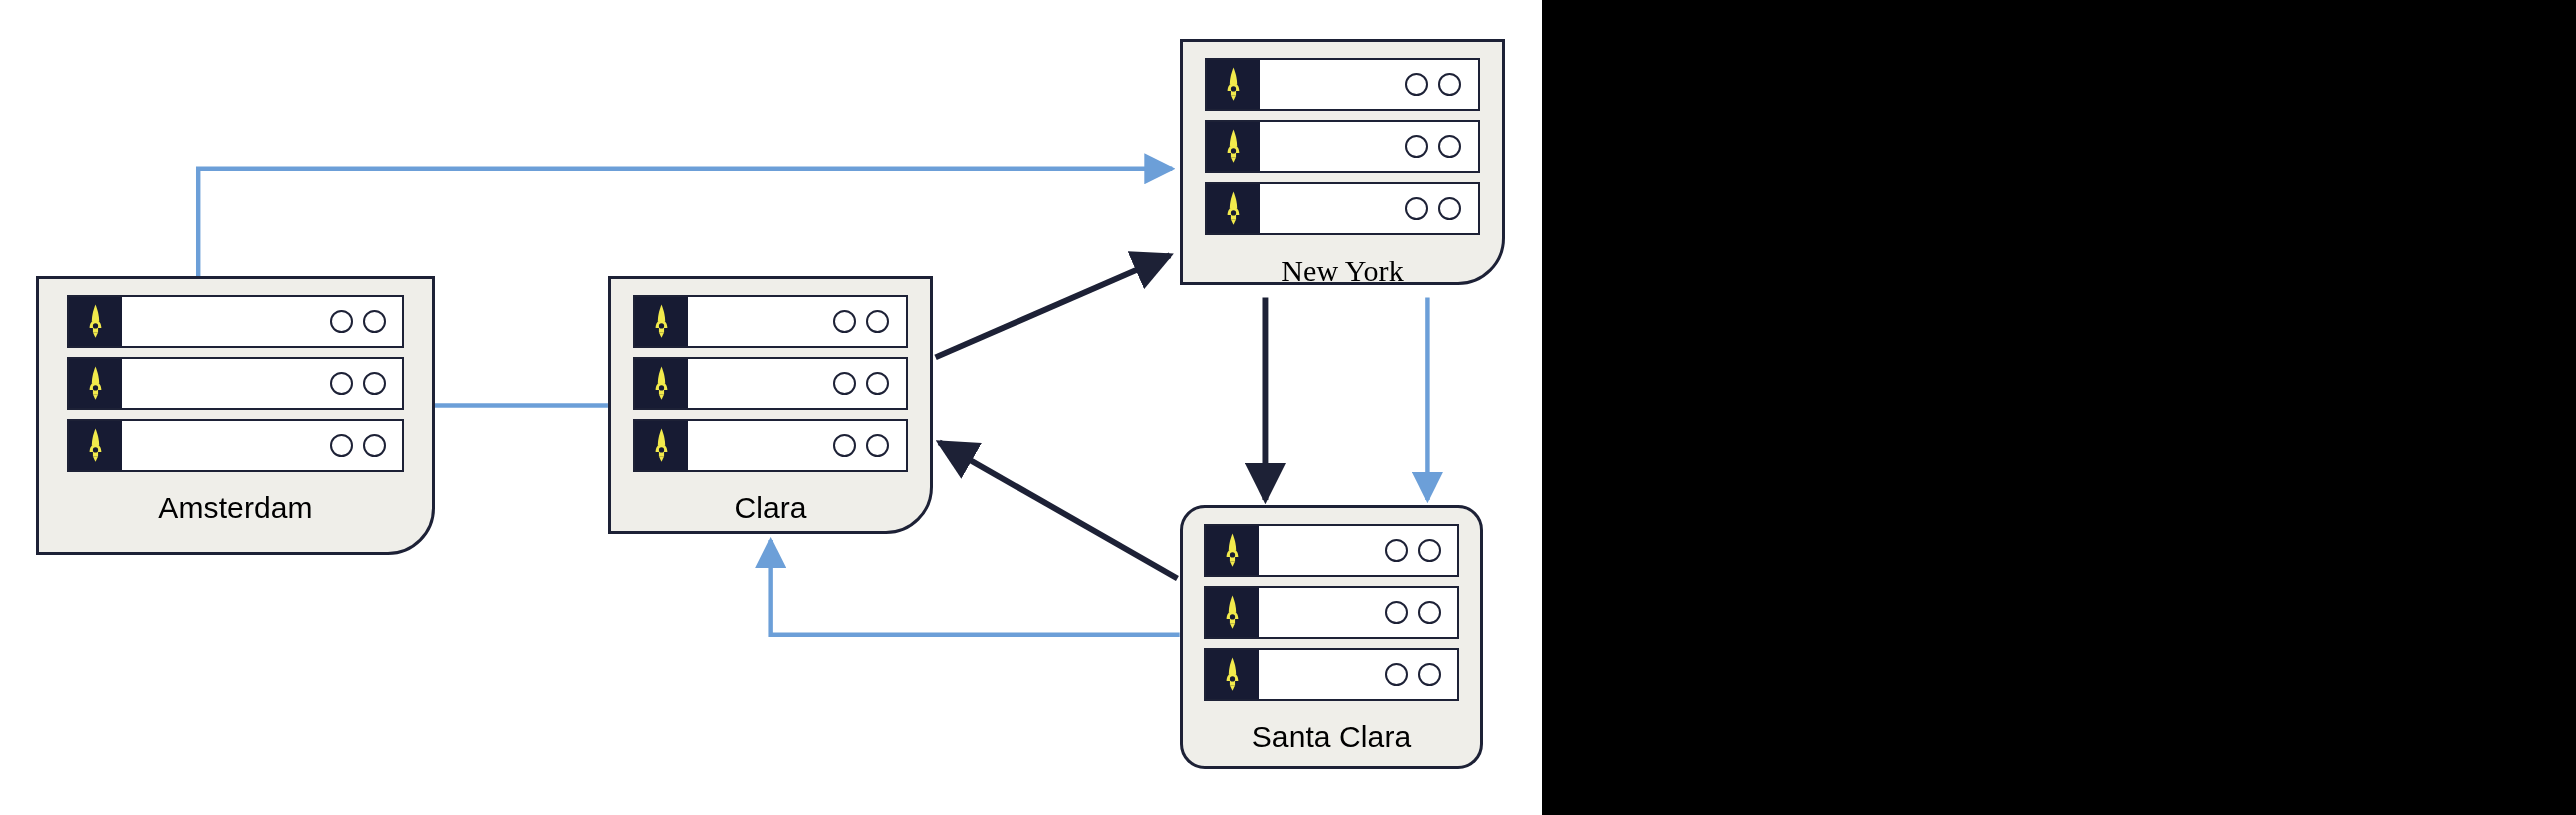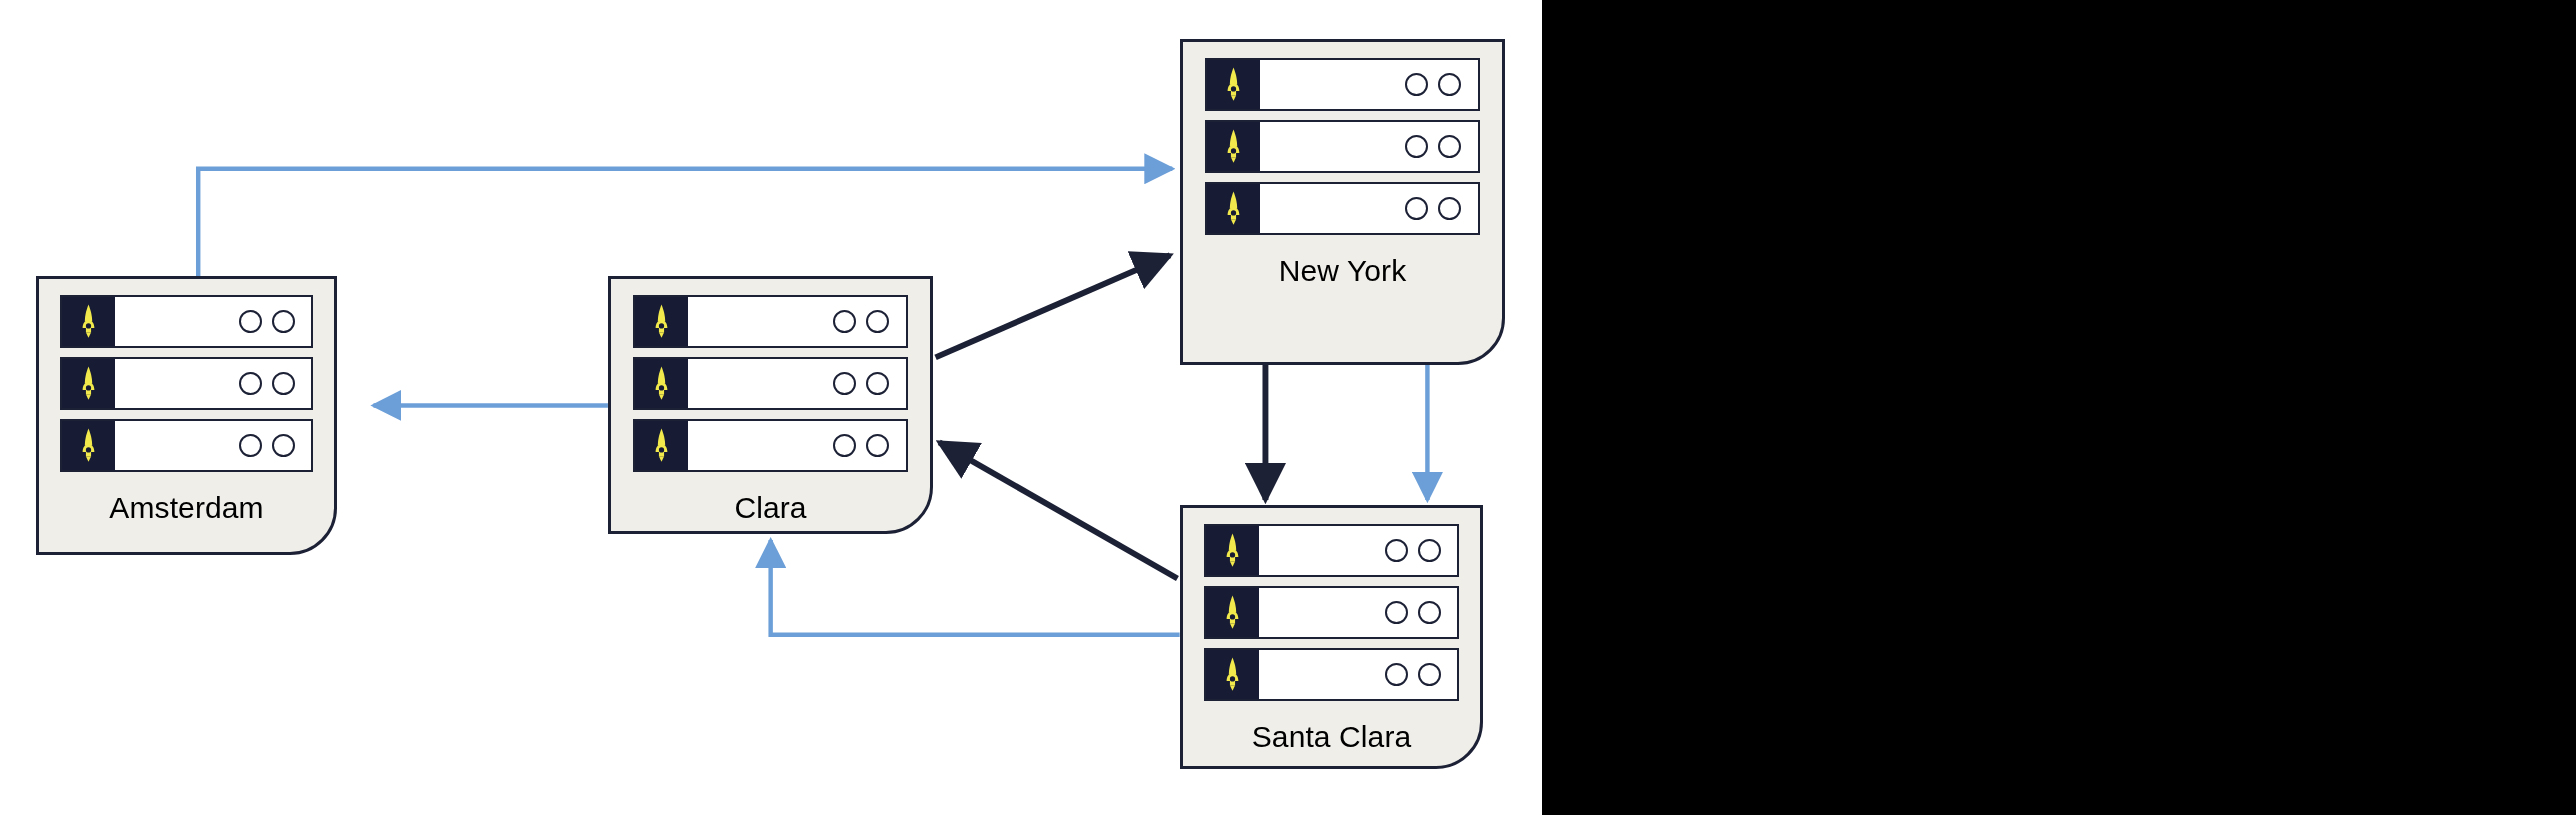--- a/index.html
+++ b/index.html
@@ -117,21 +117,21 @@
     <path d="M 1595 858 L 1042 858 L 1042 730" fill="none" stroke="#6C9FD8" stroke-width="6" marker-end="url(#arrow-blue)"></path>
 
     <path d="M 1265 483 L 1582 345" fill="none" stroke="#1D2136" stroke-width="8" marker-end="url(#arrow-black)"></path>
 
     <path d="M 1711 402 L 1711 676" fill="none" stroke="#1D2136" stroke-width="8" marker-end="url(#arrow-black)"></path>
 
     <path d="M 1592 782 L 1270 598" fill="none" stroke="#1D2136" stroke-width="8" marker-end="url(#arrow-black)"></path>
   </svg>
 
   <div id="nodes-layer">
-      <div class="rack" style="left: 36px; top: 276px; width: 301px; height: 279px; background: rgb(239, 238, 233); border-color: rgb(29, 33, 54);">
+      <div class="rack" style="left: 36px; top: 276px; width: 399px; height: 279px; background: rgb(239, 238, 233); border-color: rgb(29, 33, 54);">
         <div class="units">
           <div class="unit" style="border-color: rgb(29, 33, 54);">
             <div class="unit-icon" style="background: rgb(23, 27, 51);">
               <svg width="25" height="37" viewBox="0 0 34 50" xmlns="http://www.w3.org/2000/svg">
                 <path d="M17 2 C13 12 12 20 12 25 L22 25 C22 20 21 12 17 2 Z" fill="#F2EA4C"></path>
                 <path d="M17 23 C12 23 9 28 9 34 L13.5 34 L13.5 40 L20.5 40 L20.5 34 L25 34 C25 28 22 23 17 23 Z" fill="#F2EA4C"></path>
                 <path d="M13.5 40 L20.5 40 L17 47 Z" fill="#F2EA4C"></path>
                 <circle cx="17" cy="31" r="3.6" fill="#171B33"></circle>
               </svg>
             </div>
@@ -211,21 +211,21 @@
               </svg>
             </div>
             <div class="unit-body" style="background: rgb(255, 255, 255);">
               <span class="unit-led" style="border-color: rgb(29, 33, 54);"></span>
               <span class="unit-led" style="border-color: rgb(29, 33, 54);"></span>
             </div>
           </div>
         </div>
         <div class="rack-label" style="color: rgb(0, 0, 0);">Clara</div>
       </div>
-      <div class="rack" style="left: 1180px; top: 39px; width: 325px; height: 326px; background: rgb(239, 238, 233); border-color: rgb(29, 33, 54);">
+      <div class="rack" style="left: 1180px; top: 39px; width: 325px; height: 246px; background: rgb(239, 238, 233); border-color: rgb(29, 33, 54); font-family: Liberation Serif, serif;">
         <div class="units">
           <div class="unit" style="border-color: rgb(29, 33, 54);">
             <div class="unit-icon" style="background: rgb(23, 27, 51);">
               <svg width="25" height="37" viewBox="0 0 34 50" xmlns="http://www.w3.org/2000/svg">
                 <path d="M17 2 C13 12 12 20 12 25 L22 25 C22 20 21 12 17 2 Z" fill="#F2EA4C"></path>
                 <path d="M17 23 C12 23 9 28 9 34 L13.5 34 L13.5 40 L20.5 40 L20.5 34 L25 34 C25 28 22 23 17 23 Z" fill="#F2EA4C"></path>
                 <path d="M13.5 40 L20.5 40 L17 47 Z" fill="#F2EA4C"></path>
                 <circle cx="17" cy="31" r="3.6" fill="#171B33"></circle>
               </svg>
             </div>
@@ -258,21 +258,21 @@
               </svg>
             </div>
             <div class="unit-body" style="background: rgb(255, 255, 255);">
               <span class="unit-led" style="border-color: rgb(29, 33, 54);"></span>
               <span class="unit-led" style="border-color: rgb(29, 33, 54);"></span>
             </div>
           </div>
         </div>
         <div class="rack-label" style="color: rgb(0, 0, 0);">New York</div>
       </div>
-      <div class="rack" style="left: 1180px; top: 505px; width: 303px; height: 264px; background: rgb(239, 238, 233); border-color: rgb(29, 33, 54);">
+      <div class="rack" style="left: 1180px; top: 505px; width: 303px; height: 264px; background: rgb(239, 238, 233); border-color: rgb(29, 33, 54); border-radius: 25px;">
         <div class="units">
           <div class="unit" style="border-color: rgb(29, 33, 54);">
             <div class="unit-icon" style="background: rgb(23, 27, 51);">
               <svg width="25" height="37" viewBox="0 0 34 50" xmlns="http://www.w3.org/2000/svg">
                 <path d="M17 2 C13 12 12 20 12 25 L22 25 C22 20 21 12 17 2 Z" fill="#F2EA4C"></path>
                 <path d="M17 23 C12 23 9 28 9 34 L13.5 34 L13.5 40 L20.5 40 L20.5 34 L25 34 C25 28 22 23 17 23 Z" fill="#F2EA4C"></path>
                 <path d="M13.5 40 L20.5 40 L17 47 Z" fill="#F2EA4C"></path>
                 <circle cx="17" cy="31" r="3.6" fill="#171B33"></circle>
               </svg>
             </div>

